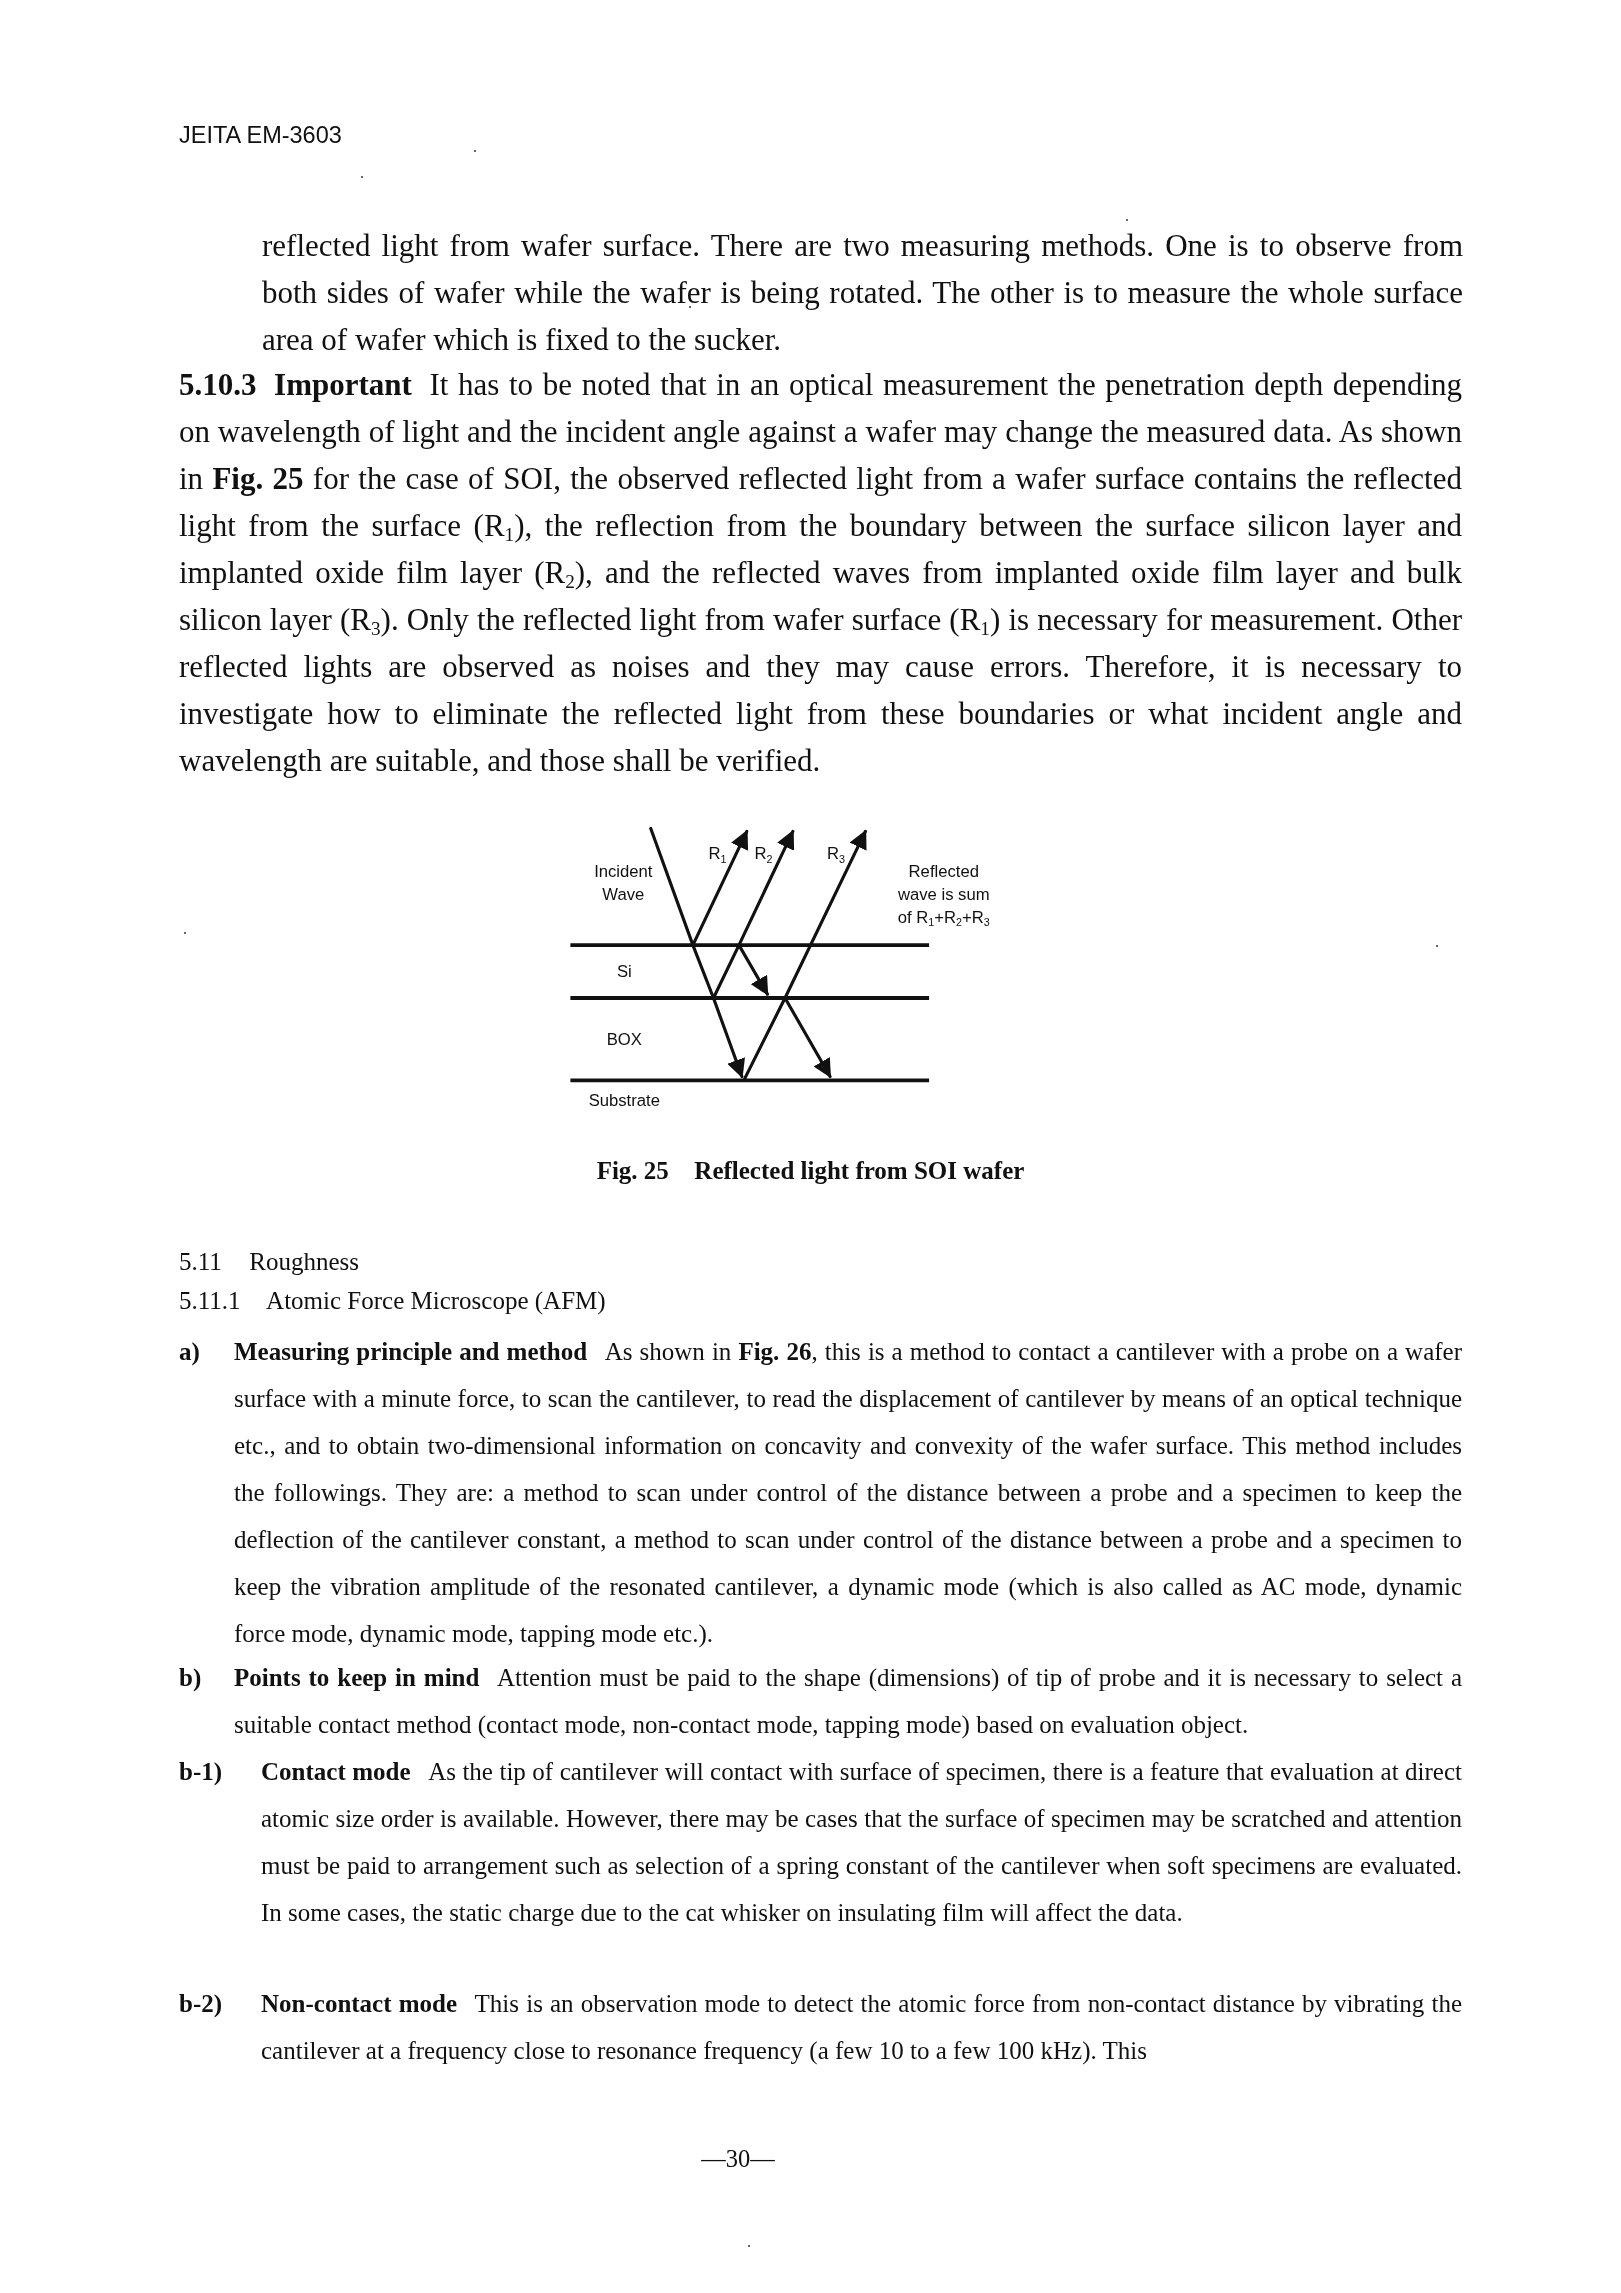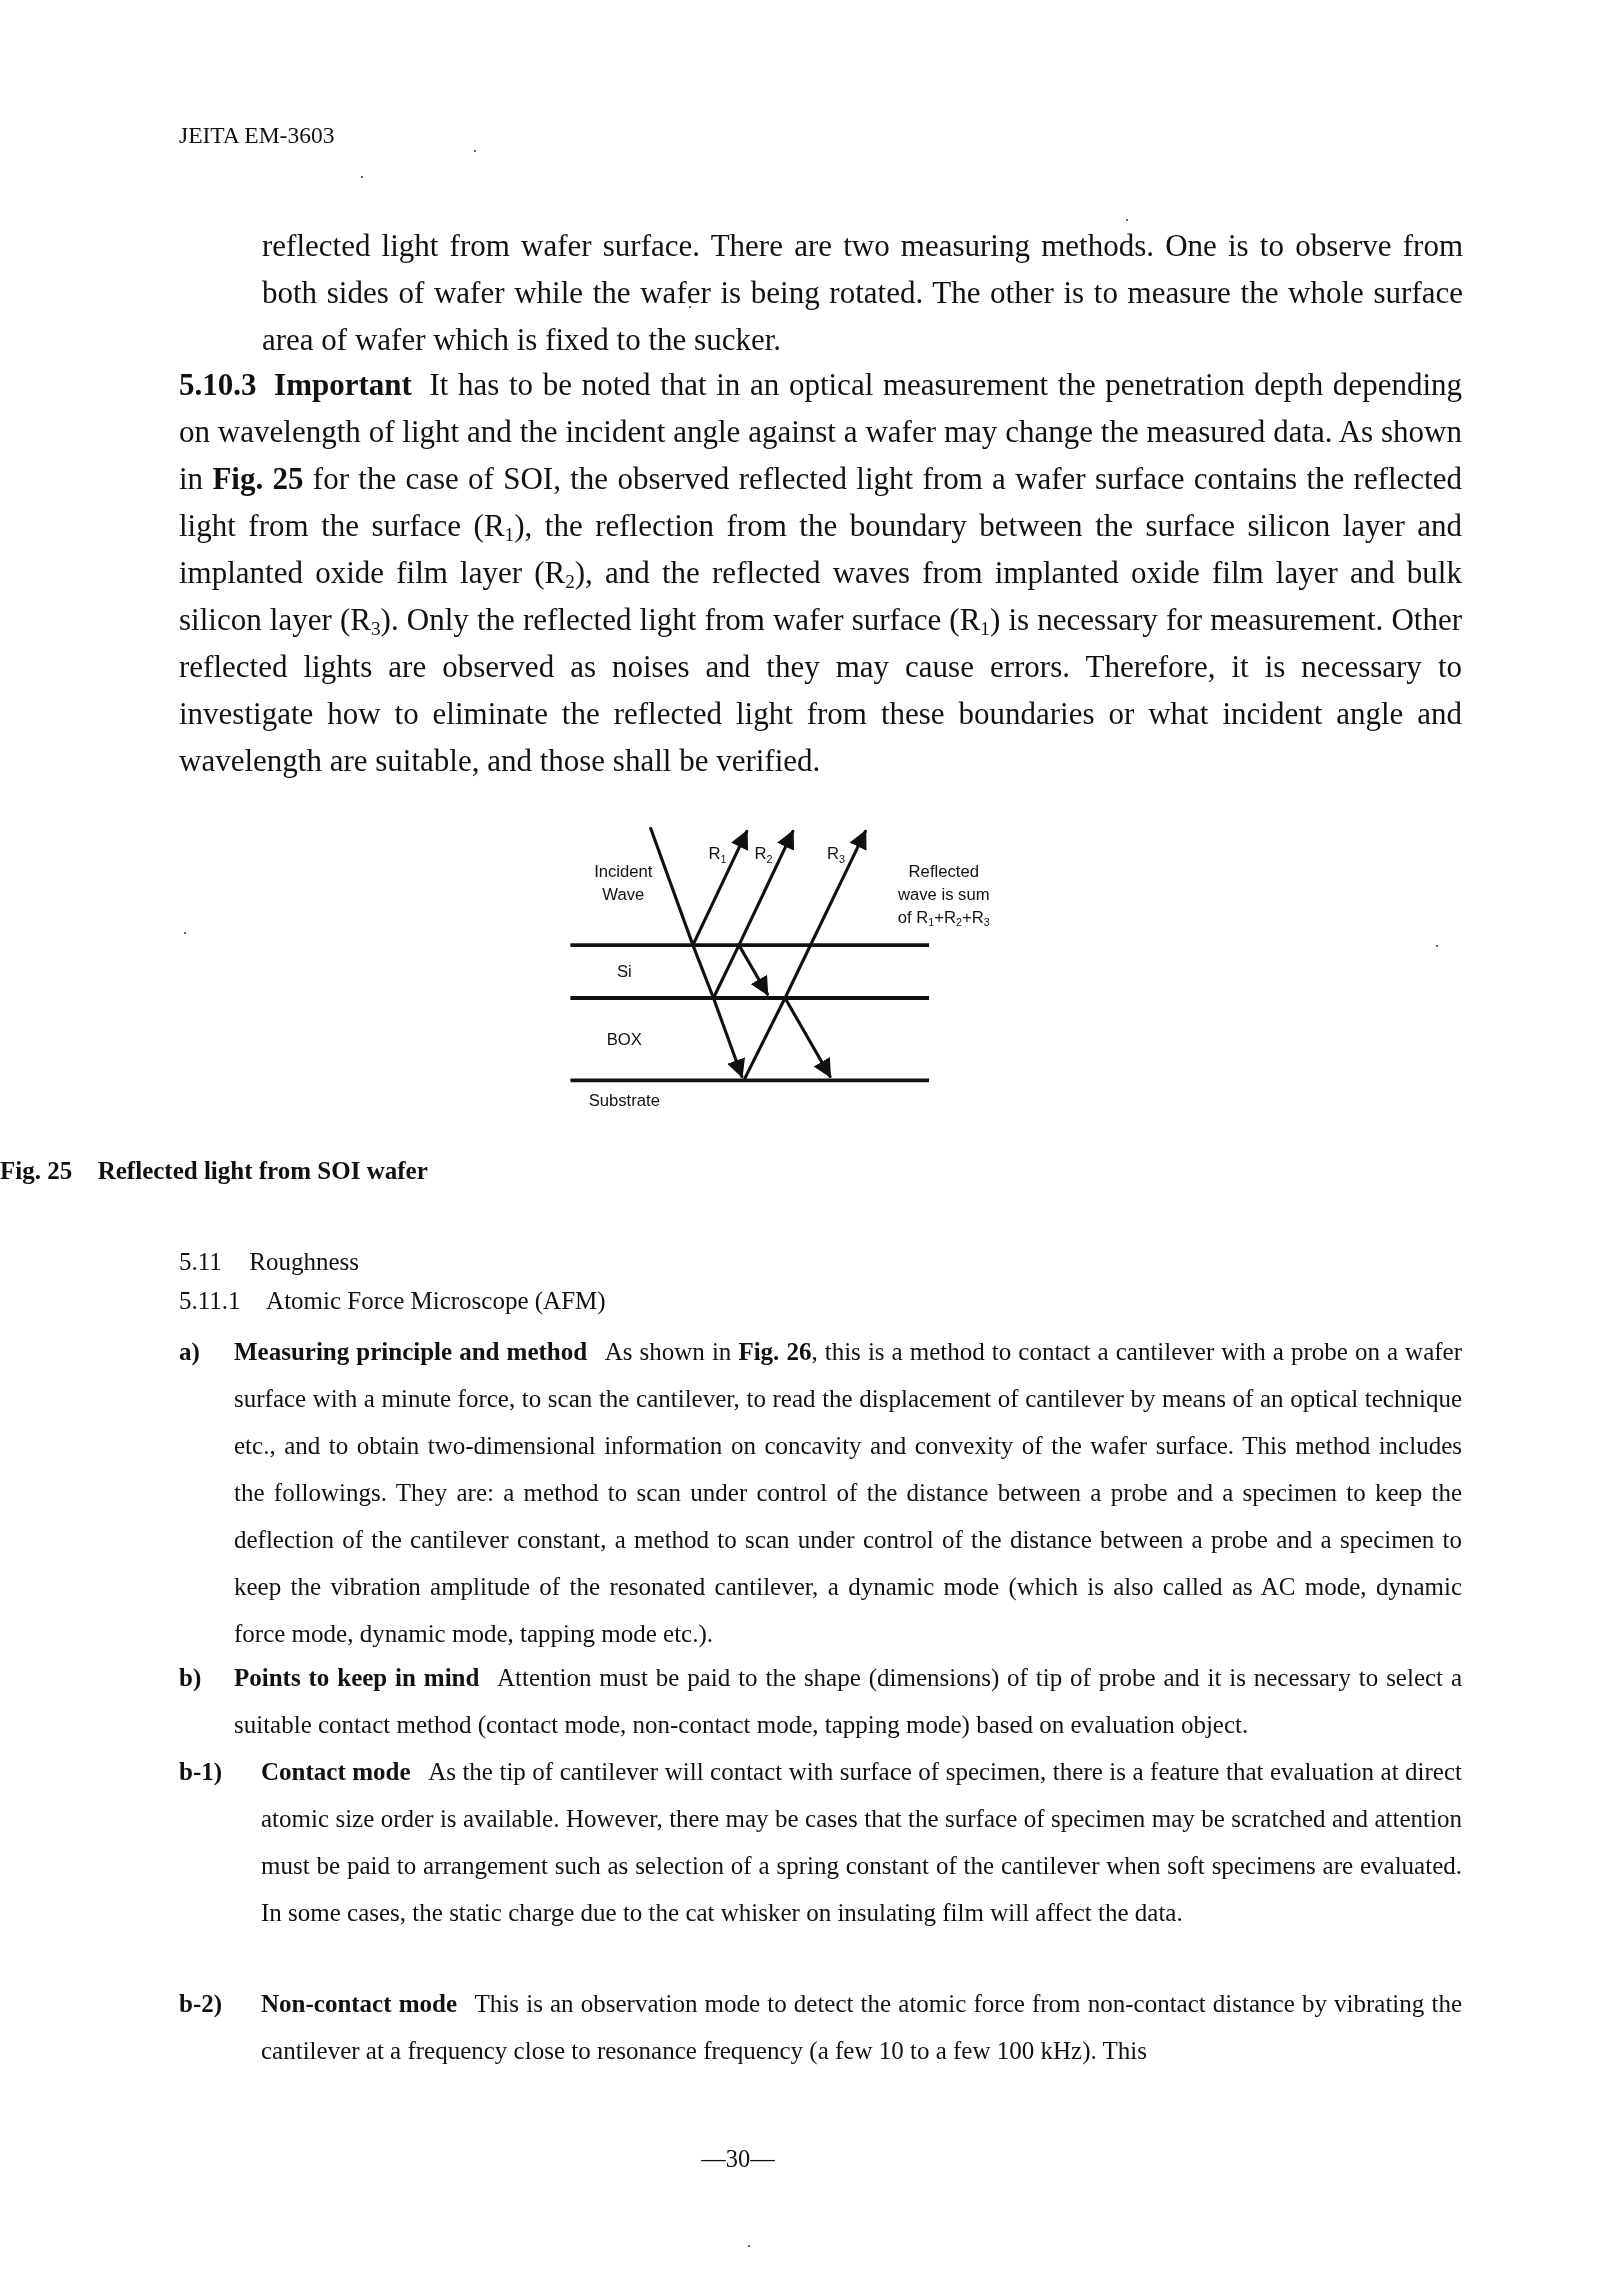--- a/index.html
+++ b/index.html
@@ -1,27 +1,27 @@
 <!DOCTYPE html>
 <html><head>
 <meta charset="utf-8">
 <style>
   html, body { margin:0; padding:0; background:#ffffff; }
   body { width:1621px; height:2294px; position:relative; overflow:hidden; color:#111; }
   .serif { font-family:"Liberation Serif","DejaVu Serif",serif; }
-  .sans { font-family:Liberation Serif, serif; }
+  .sans { font-family:Liberation Sans, sans-serif; }
   #header { position:absolute; left:179px; top:122px; font-size:23.5px; }
   .para { position:absolute; font-size:31px; line-height:47px; text-align:justify; text-align-last:left; }
   .para b { font-weight:bold; }
   .label-gap { display:inline-block; width:17.6px; }
   sub { font-size:0.62em; vertical-align:-0.25em; line-height:0; }
   #p-intro { left:262px; top:222px; width:1201px; }
   #p-5103 { left:179px; top:361px; width:1283px; }
   #fig25 { position:absolute; left:0; top:0; width:1621px; height:2294px; pointer-events:none; }
-  #caption { position:absolute; left:0; width:1621px; top:1157px; text-align:left; font-size:25px; font-weight:bold; }
+  #caption { position:absolute; left:0; width:1621px; top:1157px; text-align:center; font-size:25px; font-weight:bold; }
   .heading { position:absolute; left:179px; font-size:25px; font-weight:normal; }
   #h-511 { top:1248px; }
   #h-5111 { top:1287px; }
   .item { position:absolute; left:179px; width:1283px; }
   .item .mark { position:absolute; left:0; top:0; font-weight:bold; font-size:25px; line-height:47px; }
   .item .body { position:absolute; font-size:25px; line-height:47px; text-align:justify; text-align-last:left; }
   #item-a { top:1328px; } #item-a .body { left:55px; width:1228px; }
   #item-b { top:1654px; } #item-b .body { left:55px; width:1228px; }
   #item-b1 { top:1748px; } #item-b1 .body { left:82px; width:1201px; }
   #item-b2 { top:1980px; } #item-b2 .body { left:82px; width:1201px; }

